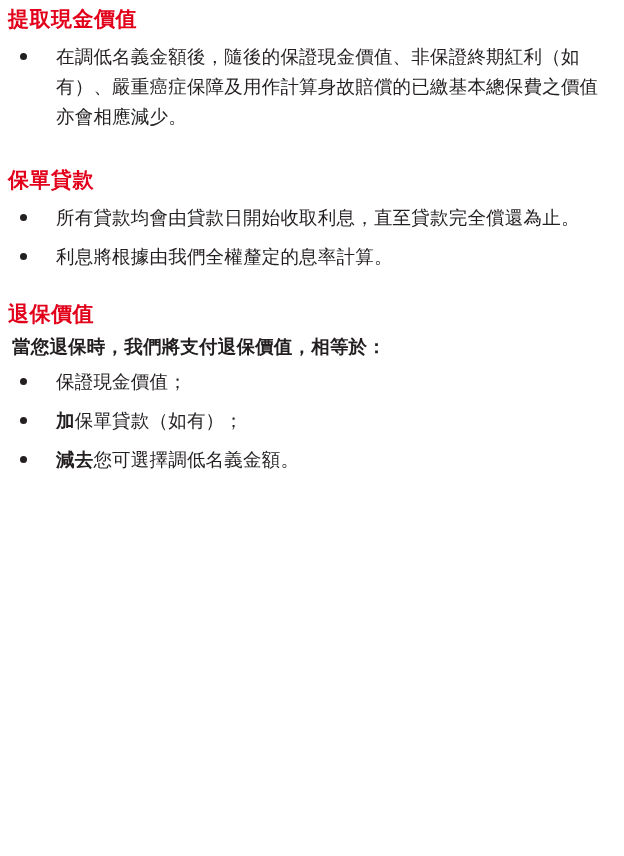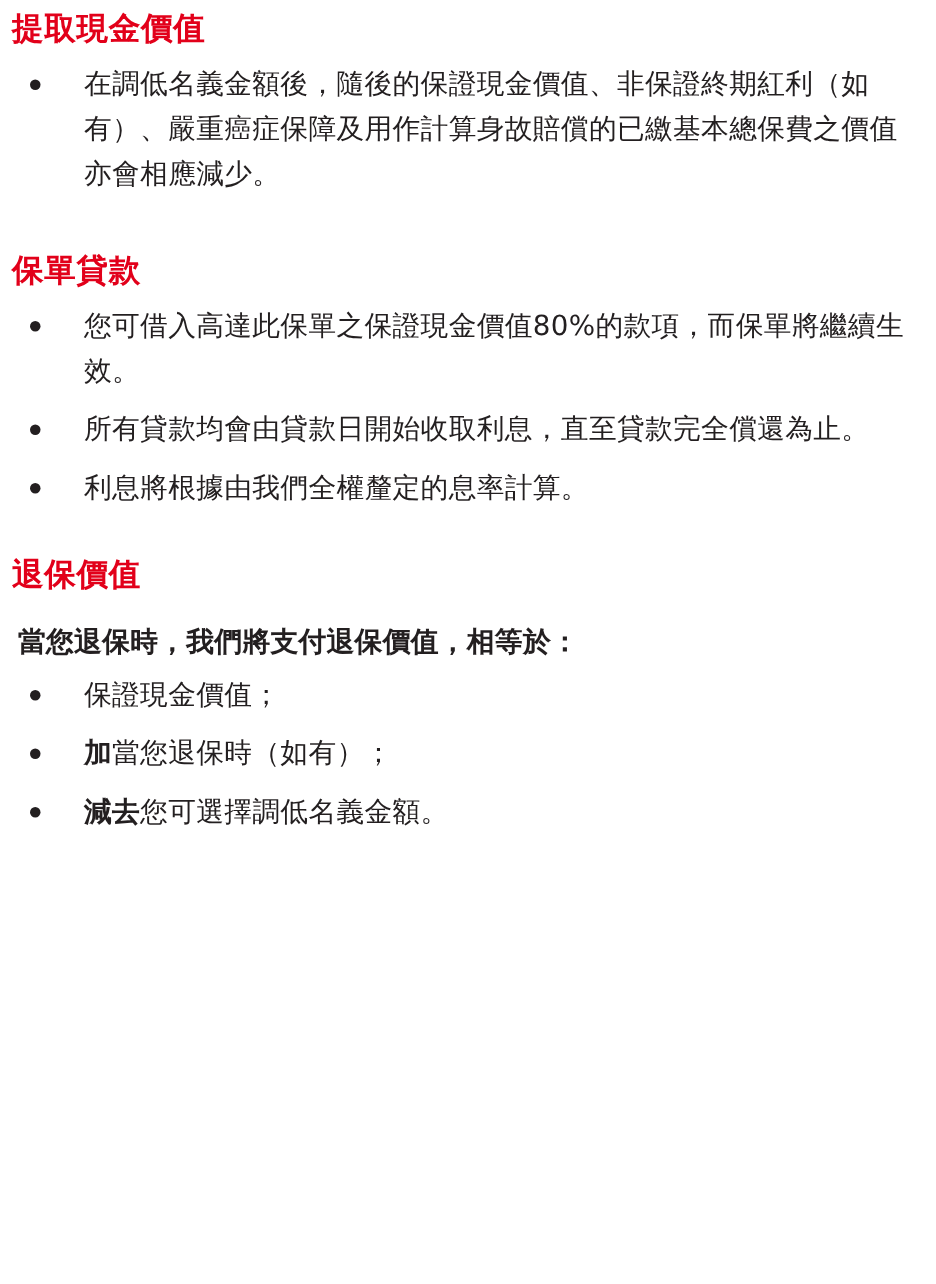--- a/index.html
+++ b/index.html
@@ -26,21 +26,21 @@
   }
   .section-heading {
     color: #e2001a;
     font-size: 21px;
     font-weight: bold;
     letter-spacing: 0.5px;
     margin: 0 0 10px 0;
     line-height: 1.25;
   }
   .section-heading.tight {
-    margin-bottom: 17px;
+    margin-bottom: 4px;
     font-family: Liberation Serif, serif;
   }
   ul.bullets {
     list-style: none;
     margin: 0;
     padding: 0;
   }
   ul.bullets > li {
     position: relative;
     padding-left: 48px;
@@ -84,31 +84,30 @@
     <ul class="bullets">
       <li>在調低名義金額後，隨後的保證現金價值、非保證終期紅利（如有）、嚴重癌症保障及用作計算身故賠償的已繳基本總保費之價值亦會相應減少。</li>
     </ul>
   </div>
 
   <div class="gap-lg"></div>
 
   <div class="section">
     <h2 class="section-heading">保單貸款</h2>
     <ul class="bullets">
-      <li>您可借入高達此保單之保證現金價值80%的款項，而保單將繼續生效。</li>
       <li>所有貸款均會由貸款日開始收取利息，直至貸款完全償還為止。</li>
       <li>利息將根據由我們全權釐定的息率計算。</li>
     </ul>
   </div>
 
   <div class="gap-md"></div>
 
   <div class="section">
     <h2 class="section-heading tight">退保價值</h2>
     <p class="intro-line">當您退保時，我們將支付退保價值，相等於：</p>
     <ul class="bullets">
       <li><span>保證現金價值；</span></li>
-      <li><span class="bold-lead">加</span><span>當您退保時（如有）；</span></li>
+      <li><span class="bold-lead">加</span><span>保單貸款（如有）；</span></li>
       <li><span class="bold-lead">減去</span><span>您可選擇調低名義金額。</span></li>
     </ul>
   </div>
 
 </div>
 
 </body></html>

